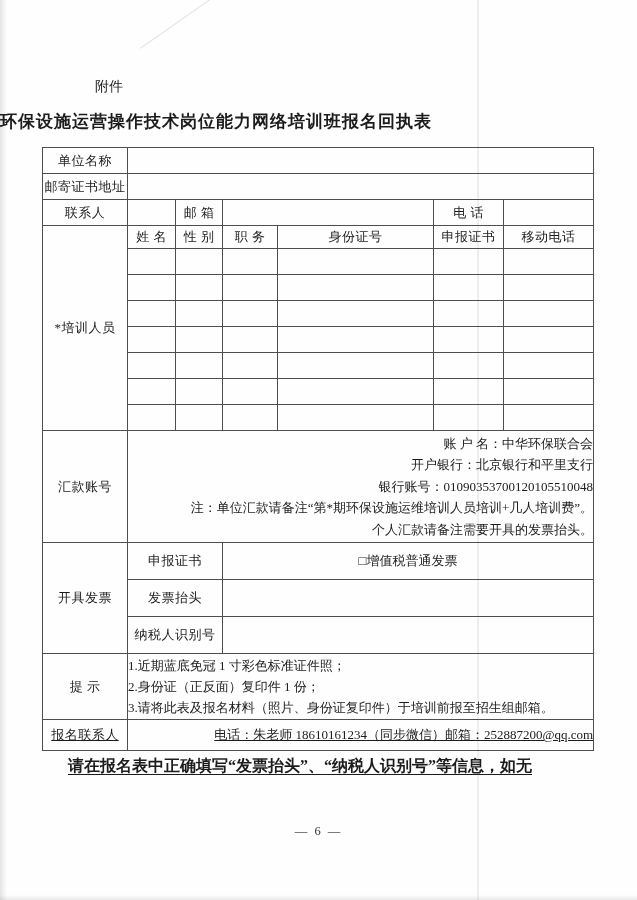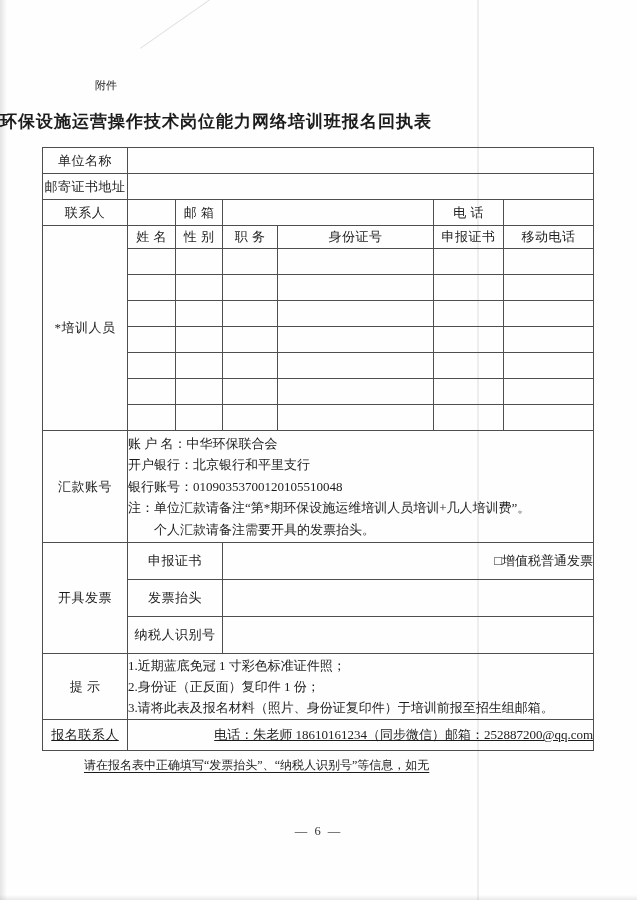--- a/index.html
+++ b/index.html
@@ -10,45 +10,45 @@
     overflow:hidden;
     color:#1c1c1c;
     font-family:"Liberation Serif","DejaVu Serif",serif;
   }
   
   .fold-line { position:absolute; left:477px; top:0; width:2px; height:900px; background:rgba(130,130,130,0.13); }
   .edge-left { position:absolute; left:0; top:0; width:7px; height:900px; background:linear-gradient(to right, rgba(150,150,150,0.25), rgba(150,150,150,0)); }
   .edge-bottom { position:absolute; left:0; bottom:0; width:637px; height:5px; background:linear-gradient(to top, rgba(150,150,150,0.2), rgba(150,150,150,0)); }
   .corner-tl { position:absolute; left:140px; top:48px; width:85px; height:1px; background:rgba(120,120,120,0.22); transform:rotate(-35deg); transform-origin:left top; }
 
-  .attachment { position:absolute; left:95px; top:78px; font-size:11px; }
+  .attachment { position:absolute; left:95px; top:78px; font-size:14px; }
   .doc-title { position:absolute; left:0; right:0; top:110px; font-weight:bold; font-size:17px; letter-spacing:1px; }
 
   table.form-table {
     position:absolute; left:42px; top:147px;
     border-collapse:collapse; table-layout:fixed; width:551px;
     font-size:13px;
   }
   table.form-table td { border:1px solid #4e4e4e; padding:0; vertical-align:middle; overflow:hidden; }
   .c-label { text-align:center; letter-spacing:0.5px;margin-top:10px; }
   .r26 { height:26px; }
   .r23 { height:23px; }
   .trainee-empty-row { height:26px; }
   .r-remit { height:112px; }
   .r37 { height:37px; }
   .r-tips { height:66px; }
   .r-contact { height:31px;text-decoration:underline; }
 
   .cell-left { text-align:right; padding-left:8px; }
-  .remit-cell { text-align:left; padding:5px 6px 4px 10px; line-height:21.5px; }
+  .remit-cell { text-align:right; padding:5px 6px 4px 10px; line-height:21.5px; }
   .remit-note2 { padding-left:26px; }
-  .invoice-type-value { text-align:right; padding-left:78px;margin-left:33px; }
+  .invoice-type-value { text-align:center; padding-left:78px;margin-left:33px; }
   .tips-cell { text-align:left; padding:2px 4px 2px 8px; line-height:21px; }
 
-  .footer-note { position:absolute; left:84px; top:754px; width:470px; font-weight:normal; font-size:12px; line-height:23px; }
+  .footer-note { position:absolute; left:68px; top:754px; width:470px; font-weight:bold; font-size:16px; line-height:23px; }
   .footer-note .u { text-decoration:underline; text-underline-offset:3px; }
   .page-number { position:absolute; left:0; right:0; top:824px; text-align:center; font-size:12.5px; letter-spacing:2px; color:#333; }
 </style>
 </head>
 <body>
 
 <div class="fold-line"></div>
 <div class="edge-left"></div>
 <div class="edge-bottom"></div>
 <div class="corner-tl"></div>

